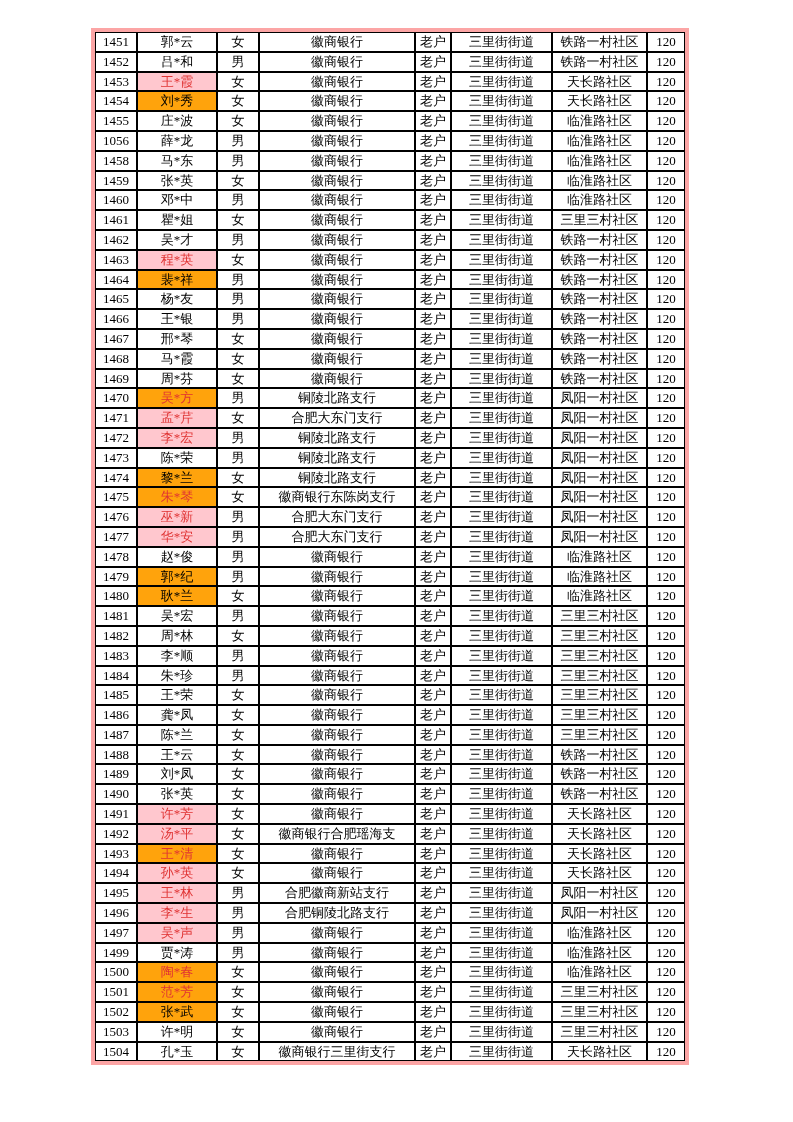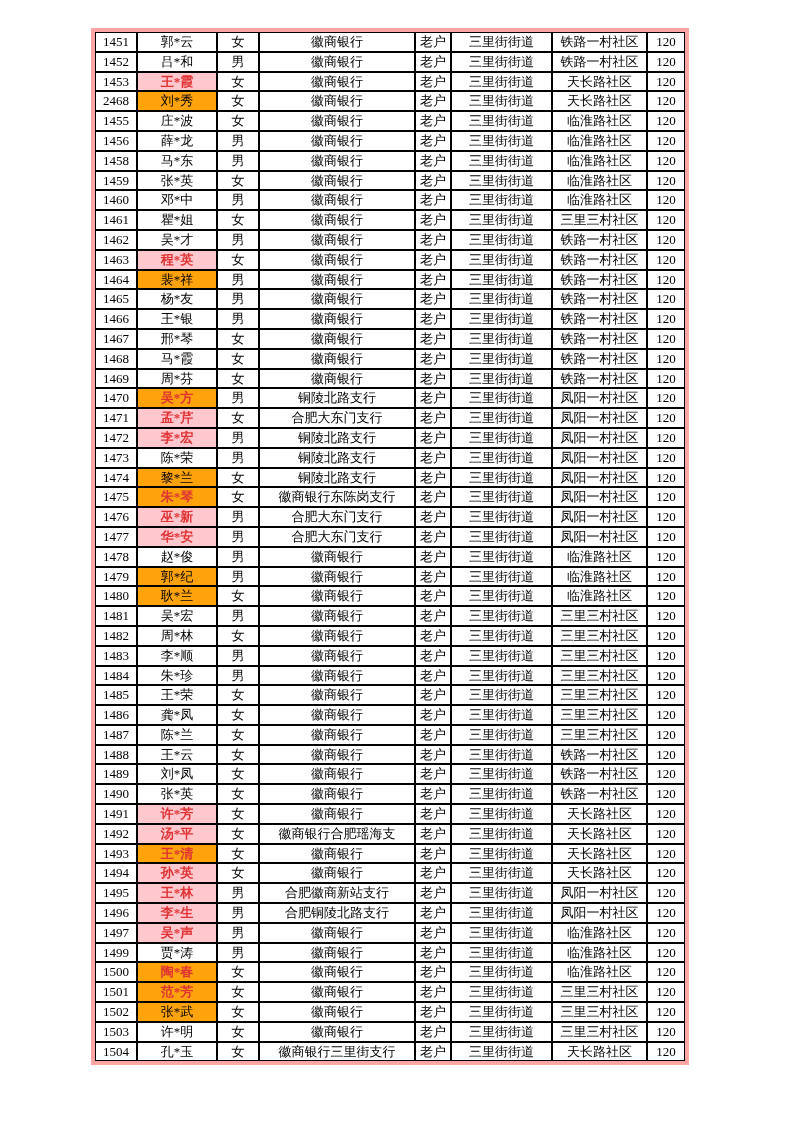--- a/index.html
+++ b/index.html
@@ -16,21 +16,21 @@
     box-sizing:border-box;
     border:1px solid #000;
     height:17.8px;line-height:17.8px;
     padding:0 1px;
     text-align:center;vertical-align:middle;
     font-size:13px;color:#000;
     overflow:hidden;white-space:nowrap;
   }
   td.hl-pink{background:var(--pink,#FFC7CE);}
   td.hl-orange{background:var(--orange,#FFA30C);}
-  td.text-red{color:var(--red-text,#E03333);font-weight:bold;}
+  td.text-red{color:var(--red-text,#E03333);}
 </style>
 </head>
 <body style="background: rgb(255, 255, 255);">
 
 <div>
   <table class="doc-table">
     <colgroup>
       <col style="width:42px">
       <col style="width:80px">
       <col style="width:42px">
@@ -65,41 +65,41 @@
           <td>1453</td>
           <td class="hl-pink text-red">王*霞</td>
           <td>女</td>
           <td>徽商银行</td>
           <td>老户</td>
           <td>三里街街道</td>
           <td>天长路社区</td>
           <td>120</td>
         </tr>
         <tr>
-          <td>2468</td>
+          <td>1454</td>
           <td class="hl-orange">刘*秀</td>
           <td>女</td>
           <td>徽商银行</td>
           <td>老户</td>
           <td>三里街街道</td>
           <td>天长路社区</td>
           <td>120</td>
         </tr>
         <tr>
           <td>1455</td>
           <td>庄*波</td>
           <td>女</td>
           <td>徽商银行</td>
           <td>老户</td>
           <td>三里街街道</td>
           <td>临淮路社区</td>
           <td>120</td>
         </tr>
         <tr>
-          <td>1456</td>
+          <td>1056</td>
           <td>薛*龙</td>
           <td>男</td>
           <td>徽商银行</td>
           <td>老户</td>
           <td>三里街街道</td>
           <td>临淮路社区</td>
           <td>120</td>
         </tr>
         <tr>
           <td>1458</td>

